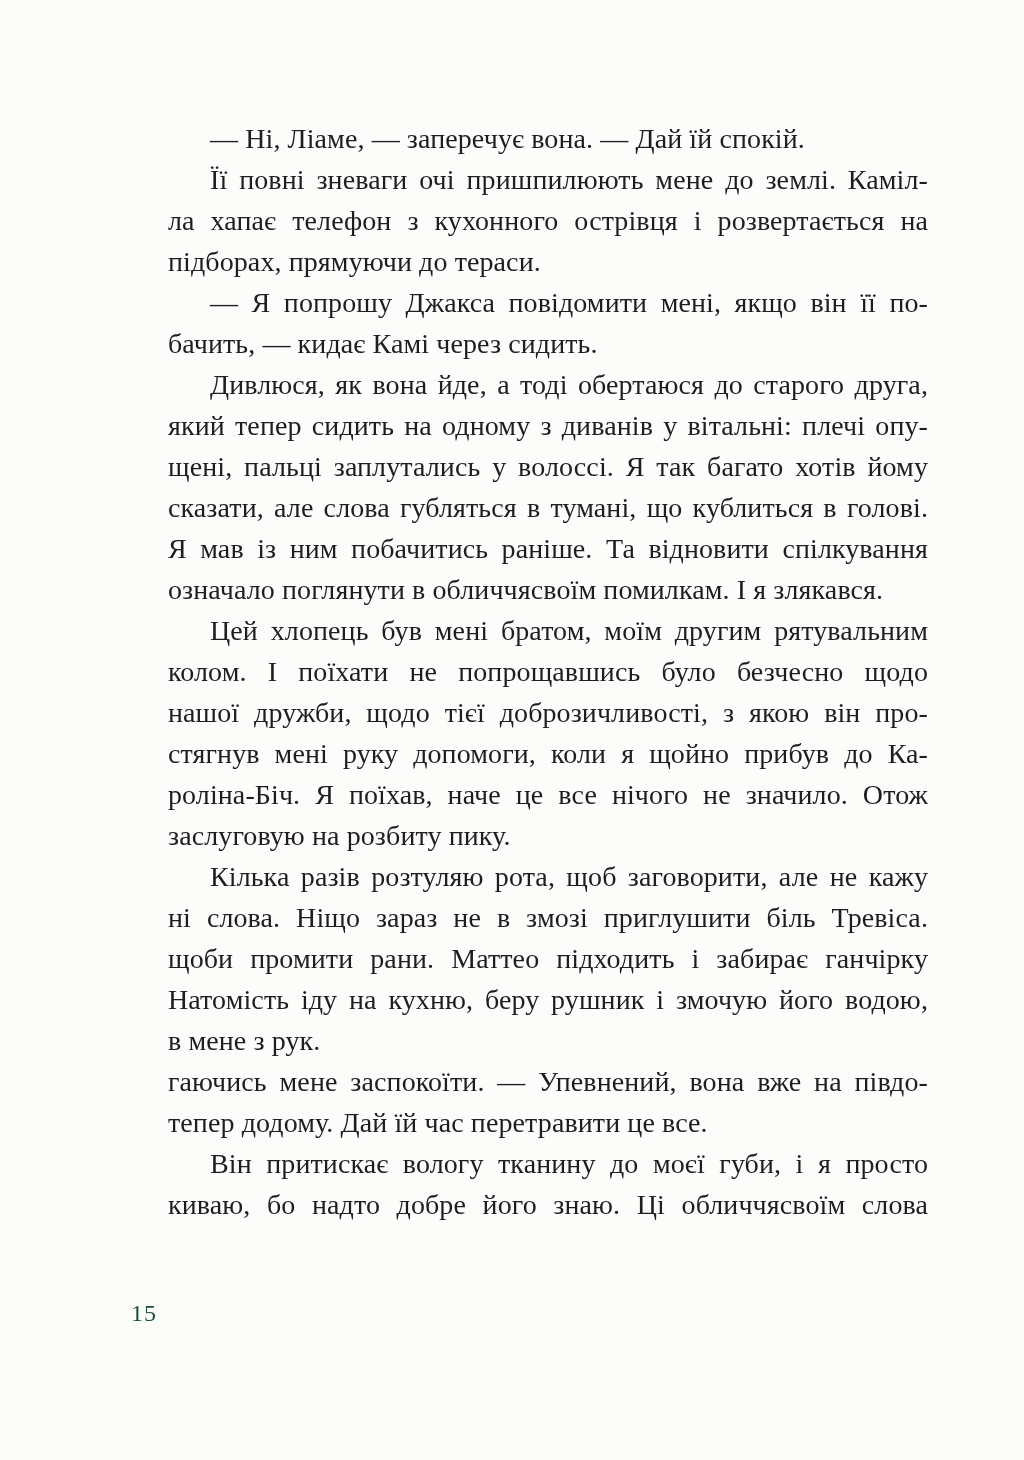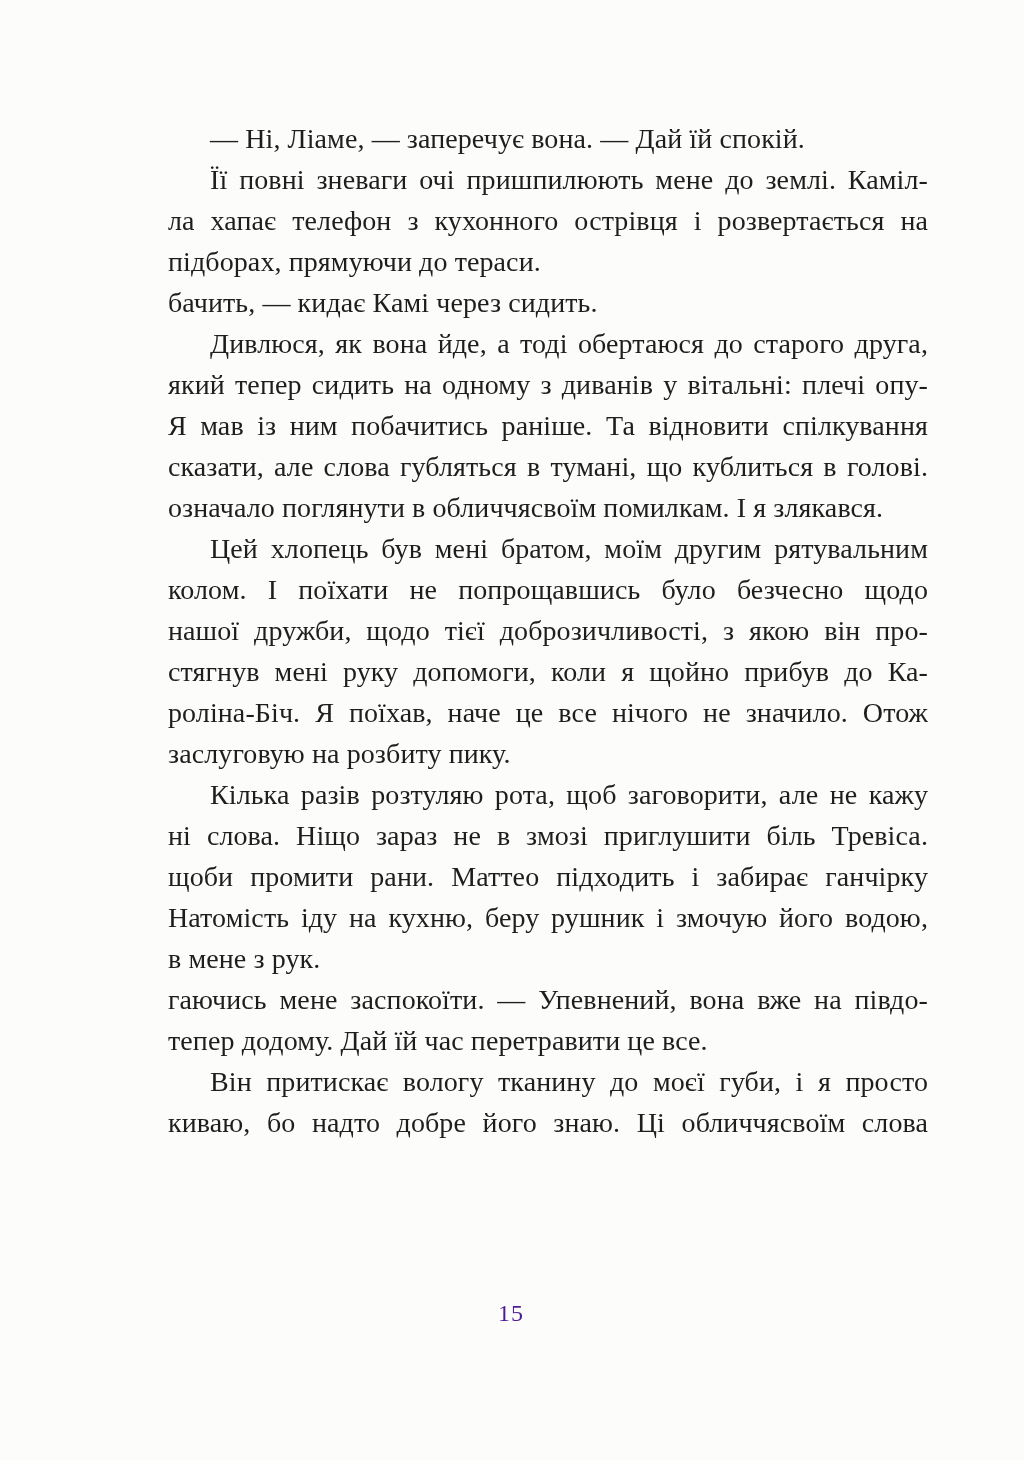--- a/index.html
+++ b/index.html
@@ -48,47 +48,49 @@
     text-align-last: left;
   }
   .line.first {
     text-indent: 42px;
   }
   .page-number {
     position: absolute;
     left: 131px;
     width: 760px;
     top: 1300px;
-    text-align: center;
+    text-align: left;
     font-size: 24px;
-    color: #4c1d95;
+    color: #14532d;
     letter-spacing: 1px;
   }
 </style>
 </head>
 <body style="background: rgb(252, 252, 251);">
 
 <div class="page" style="background: rgb(252, 252, 251); color: rgb(30, 30, 30);">
   <div class="text-block" id="text-block">
       <div class="paragraph">
         <div class="line last first">— Ні, Ліаме, — заперечує вона. — Дай їй спокій.</div>
       </div>
       <div class="paragraph">
         <div class="line just first">Її повні зневаги очі пришпилюють мене до землі. Каміл-</div>
         <div class="line just">ла хапає телефон з кухонного острівця і розвертається на</div>
         <div class="line last">підборах, прямуючи до тераси.</div>
       </div>
       <div class="paragraph">
+        <div class="line just first">— Я попрошу Джакса повідомити мені, якщо він її по-</div>
         <div class="line last">бачить, — кидає Камі через сидить.</div>
       </div>
       <div class="paragraph">
         <div class="line just first">Дивлюся, як вона йде, а тоді обертаюся до старого друга,</div>
         <div class="line just">який тепер сидить на одному з диванів у вітальні: плечі опу-</div>
+        <div class="line just">щені, пальці заплутались у волоссі. Я так багато хотів йому</div>
+        <div class="line just">сказати, але слова губляться в тумані, що кублиться в голові.</div>
         <div class="line just">Я мав із ним побачитись раніше. Та відновити спілкування</div>
-        <div class="line just">сказати, але слова губляться в тумані, що кублиться в голові.</div>
         <div class="line last">означало поглянути в обличчясвоїм помилкам. І я злякався.</div>
       </div>
       <div class="paragraph">
         <div class="line just first">Цей хлопець був мені братом, моїм другим рятувальним</div>
         <div class="line just">колом. І поїхати не попрощавшись було безчесно щодо</div>
         <div class="line just">нашої дружби, щодо тієї доброзичливості, з якою він про-</div>
         <div class="line just">стягнув мені руку допомоги, коли я щойно прибув до Ка-</div>
         <div class="line just">роліна-Біч. Я поїхав, наче це все нічого не значило. Отож</div>
         <div class="line last">заслуговую на розбиту пику.</div>
       </div>

